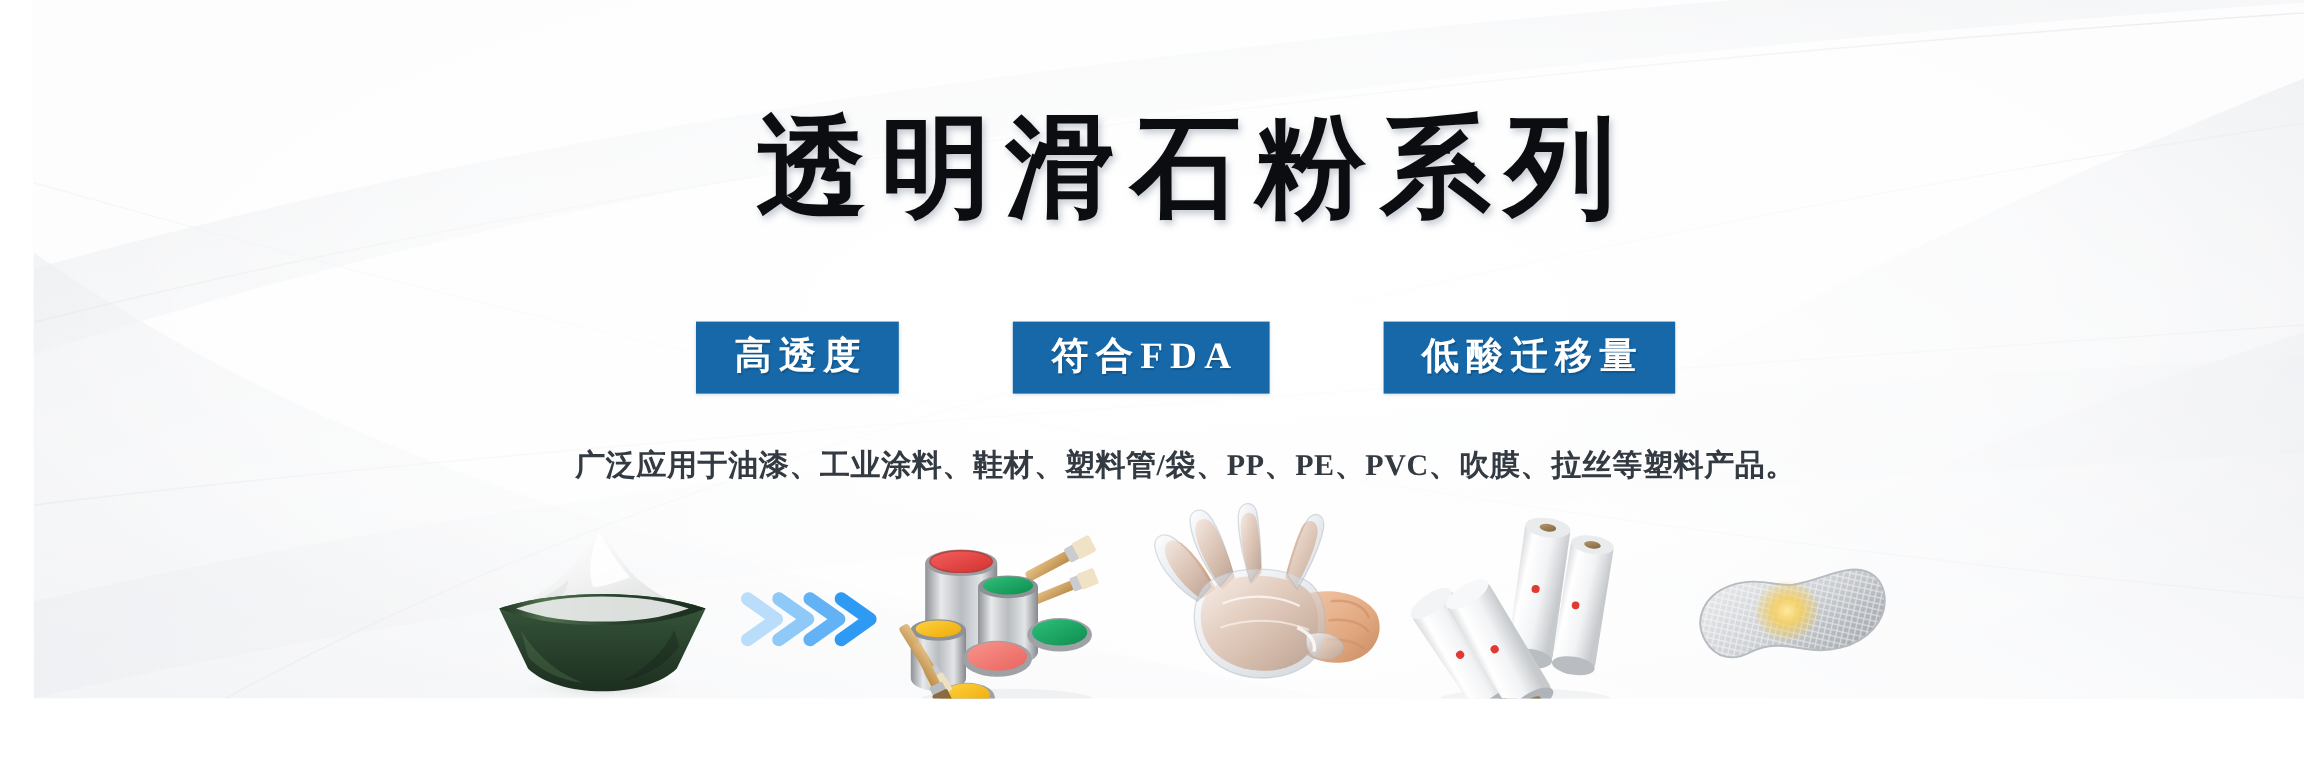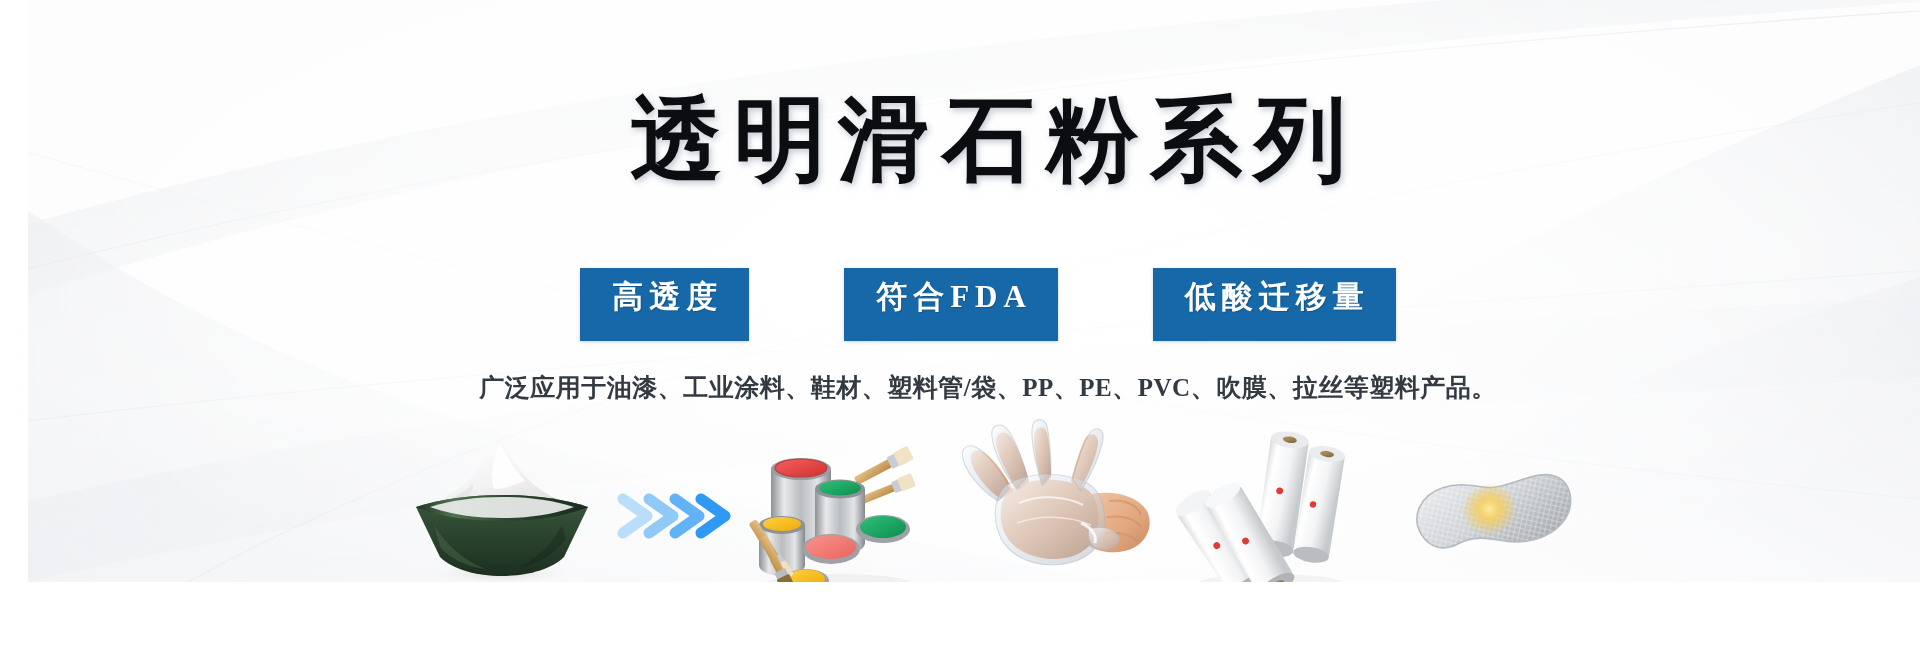--- a/index.html
+++ b/index.html
@@ -43,21 +43,21 @@
     position:absolute; left:0; right:0; top:268px;
     display:flex; justify-content:center; align-items:stretch;
     gap:95px;
   }
   .badge{
     background:#1668a8;
     color:#ffffff;
     font-family:"Liberation Serif", serif;
     font-size:31px; font-weight:700;
     letter-spacing:6px; text-indent:6px;
-    padding:9px 26px 24px 26px;
+    padding:9px 26px 11px 26px;
     line-height:1.28;
     white-space:nowrap;
     text-shadow:1px 1px 1px rgba(0,0,0,.18);
     box-shadow:0 1px 3px rgba(20,70,120,.22);
   }
 
   .subtitle{
     position:absolute; left:0; right:0; top:371px;
     text-align:center;
     font-family:"Liberation Serif", serif;

